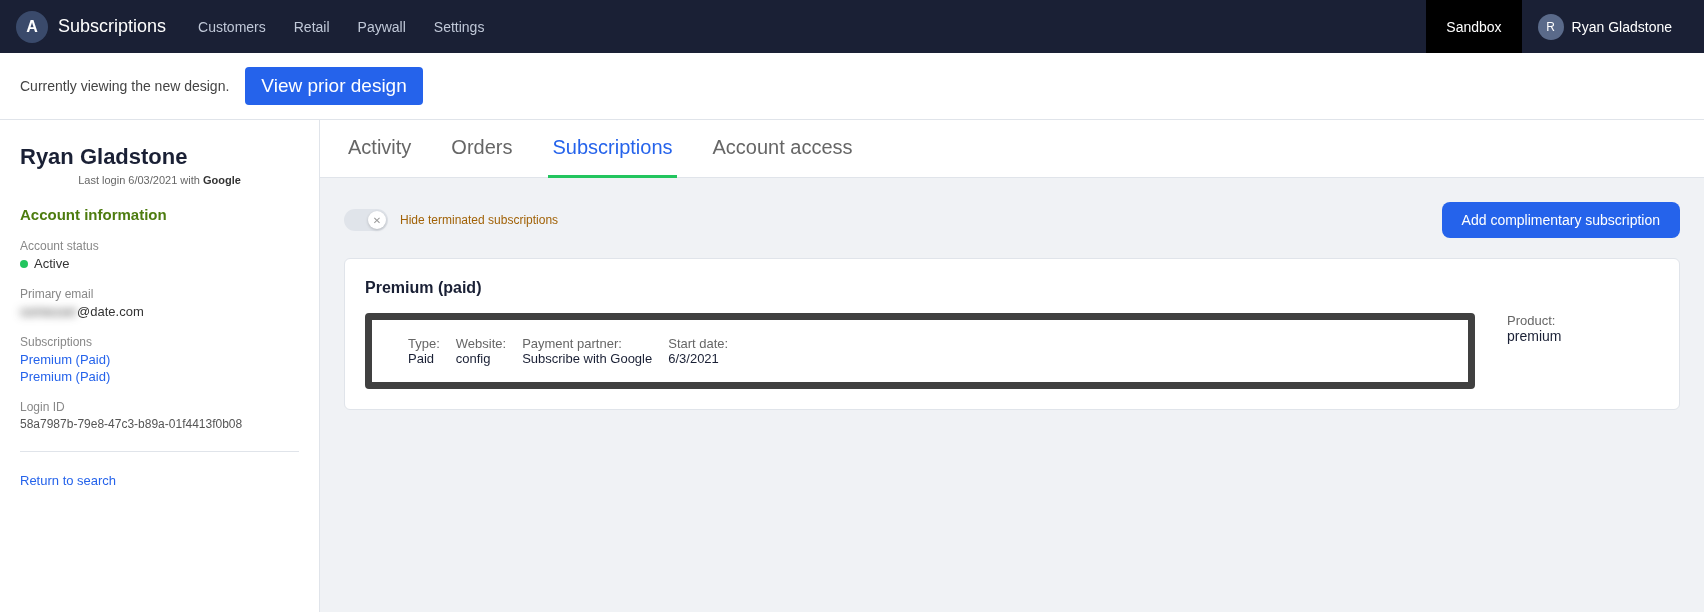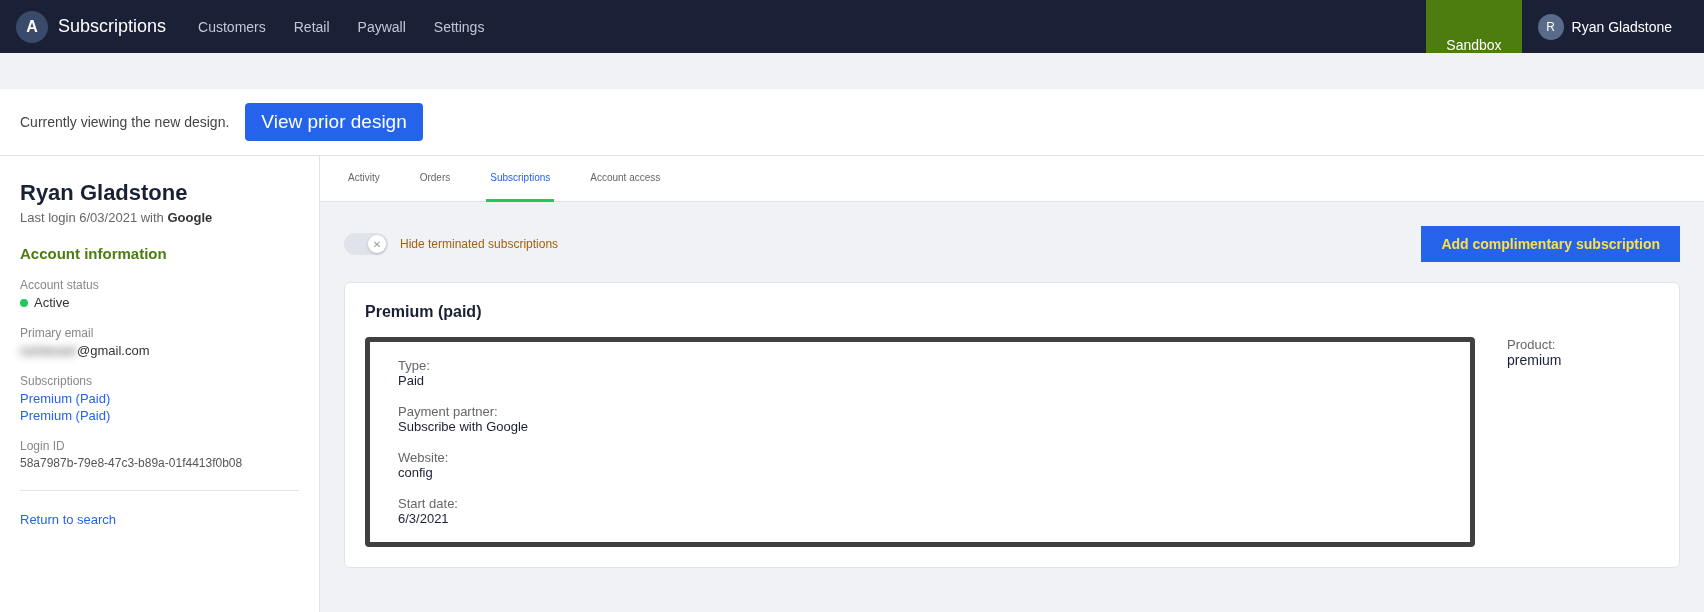--- a/index.html
+++ b/index.html
@@ -43,26 +43,26 @@
       cursor: pointer;
       text-decoration: none;
     }
     .nav-right {
       display: flex;
       align-items: center;
       gap: 0;
       margin-left: auto;
     }
     .sandbox-badge {
-      background: #4d7c0f;
+      background: #000000;
       color: white;
       padding: 0 20px;
       height: 53px;
       display: flex;
-      align-items: flex-end;
+      align-items: center;
       font-size: 14px;
       font-weight: 500;
     }
     .user-badge {
       background: #1a2035;
       color: white;
       padding: 0 16px;
       height: 53px;
       display: flex;
       align-items: center;
@@ -78,21 +78,20 @@
     }
 
     
     .design-bar {
       background: white;
       padding: 14px 20px;
       display: flex;
       align-items: center;
       gap: 16px;
       border-bottom: 1px solid #e0e4ea;
-      margin-top: 36px;
     }
     .design-bar-text {
       color: #444;
       font-size: 14px;
     }
     .view-prior-btn {
       background: #2563eb;
       color: white;
       border: none;
       padding: 8px 16px;
@@ -116,23 +115,24 @@
       border-right: 1px solid #e0e4ea;
       flex-shrink: 0;
     }
     .customer-name {
       font-size: 22px;
       font-weight: 600;
       color: #1a2035;
       margin-bottom: 4px;
     }
     .last-login {
-      font-size: 13px;
+      font-size: 11px;
       color: #666;
       margin-bottom: 20px;
+      text-align: center;
     }
     .last-login strong { color: #333; }
     .section-title {
       font-size: 15px;
       font-weight: 600;
       color: #4d7c0f;
       margin-bottom: 16px;
     }
     .info-row {
       margin-bottom: 16px;
@@ -199,21 +199,21 @@
     
     .tabs-bar {
       background: white;
       display: flex;
       gap: 32px;
       padding: 0 24px;
       border-bottom: 1px solid #e0e4ea;
     }
     .tab {
       padding: 16px 4px;
-      font-size: 10px;
+      font-size: 20px;
       color: #666;
       cursor: pointer;
       border-bottom: 3px solid transparent;
       margin-bottom: -1px;
     }
     .tab.active {
       color: #2563eb;
       border-bottom: 3px solid #22c55e;
       font-weight: 500;
     }
@@ -257,26 +257,26 @@
     .toggle-switch .x-icon {
       font-size: 10px;
       color: #999;
     }
     .toggle-label {
       font-size: 12px;
       color: #a16207;
     }
     .add-comp-btn {
       background: #2563eb;
-      color: #fde047;
+      color: #ffffff;
       border: none;
       padding: 10px 20px;
-      border-radius: 0;
-      font-size: 14px;
-      font-weight: 700;
+      border-radius: 8px;
+      font-size: 14px;
+      font-weight: 400;
       cursor: pointer;
     }
 
     
     .sub-card {
       background: white;
       border: 1px solid #e0e4ea;
       border-radius: 6px;
       padding: 20px;
     }
@@ -285,25 +285,24 @@
       font-weight: 600;
       color: #1a2035;
       margin-bottom: 16px;
     }
     .sub-card-body {
       display: flex;
       gap: 24px;
     }
     .sub-details-box {
       flex: 1;
-      border: 5px solid #404040;
+      border: 7px solid #404040;
       border-radius: 4px;
-      padding: 16px 28px;
-      display: flex;
-      flex-direction: column;
+      padding: 16px 36px;
+      display: flex;
       gap: 16px;
     }
     .detail-group {}
     .detail-label {
       font-size: 13px;
       color: #666;
     }
     .detail-value {
       font-size: 13px;
       color: #1a2035;
@@ -373,21 +372,21 @@
       <div class="info-label">Account status</div>
       <div class="status-active">
         <div class="status-dot"></div>
         <span>Active</span>
       </div>
     </div>
 
     <div class="info-row">
       <div class="info-label">Primary email</div>
       <div class="info-value">
-        <span class="email-blur">someuser</span><span class="email-domain">@gmail.com</span>
+        <span class="email-blur">someuser</span><span class="email-domain">@date.com</span>
       </div>
     </div>
 
     <div class="info-row">
       <div class="info-label">Subscriptions</div>
       <a class="sub-link">Premium (Paid)</a>
       <a class="sub-link">Premium (Paid)</a>
     </div>
 
     <div class="info-row">
@@ -424,26 +423,26 @@
 
       <div class="sub-card">
         <div class="sub-card-title">Premium (paid)</div>
         <div class="sub-card-body">
           <div class="sub-details-box">
             <div class="detail-group">
               <div class="detail-label">Type:</div>
               <div class="detail-value">Paid</div>
             </div>
             <div class="detail-group">
+              <div class="detail-label">Website:</div>
+              <div class="detail-value">config</div>
+            </div>
+            <div class="detail-group">
               <div class="detail-label">Payment partner:</div>
               <div class="detail-value">Subscribe with Google</div>
-            </div>
-            <div class="detail-group">
-              <div class="detail-label">Website:</div>
-              <div class="detail-value">config</div>
             </div>
             <div class="detail-group">
               <div class="detail-label">Start date:</div>
               <div class="detail-value">6/3/2021</div>
             </div>
           </div>
           <div class="product-area">
             <div class="product-label">Product:</div>
             <div class="product-value">premium</div>
           </div>

